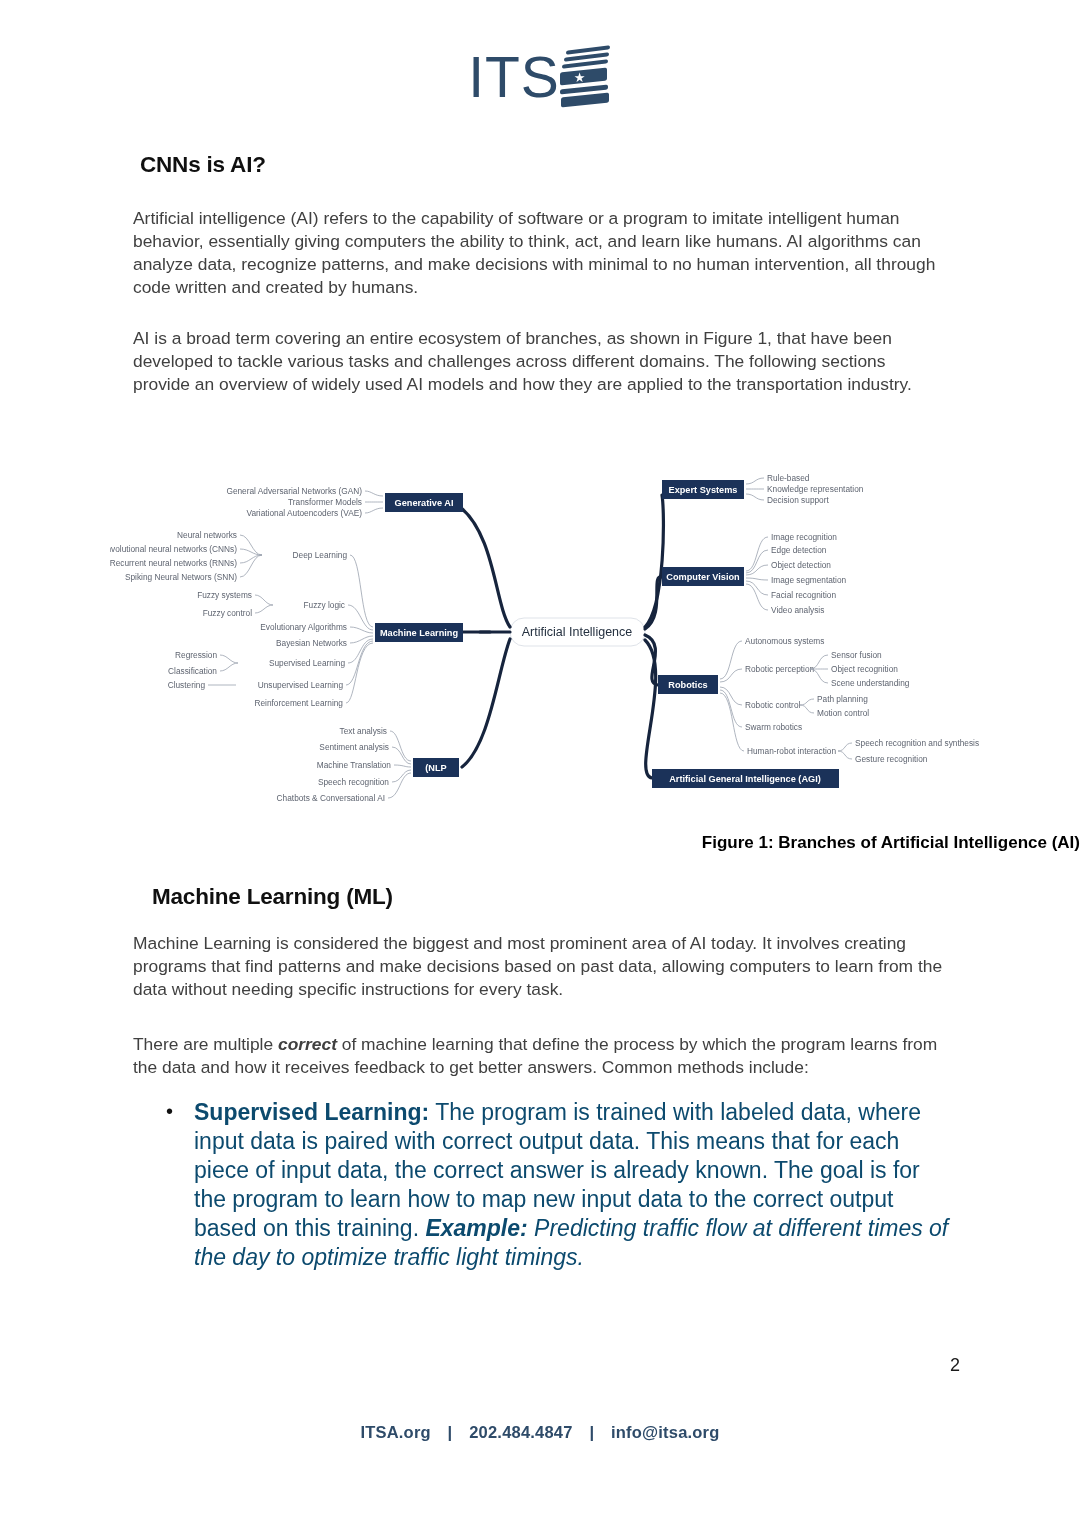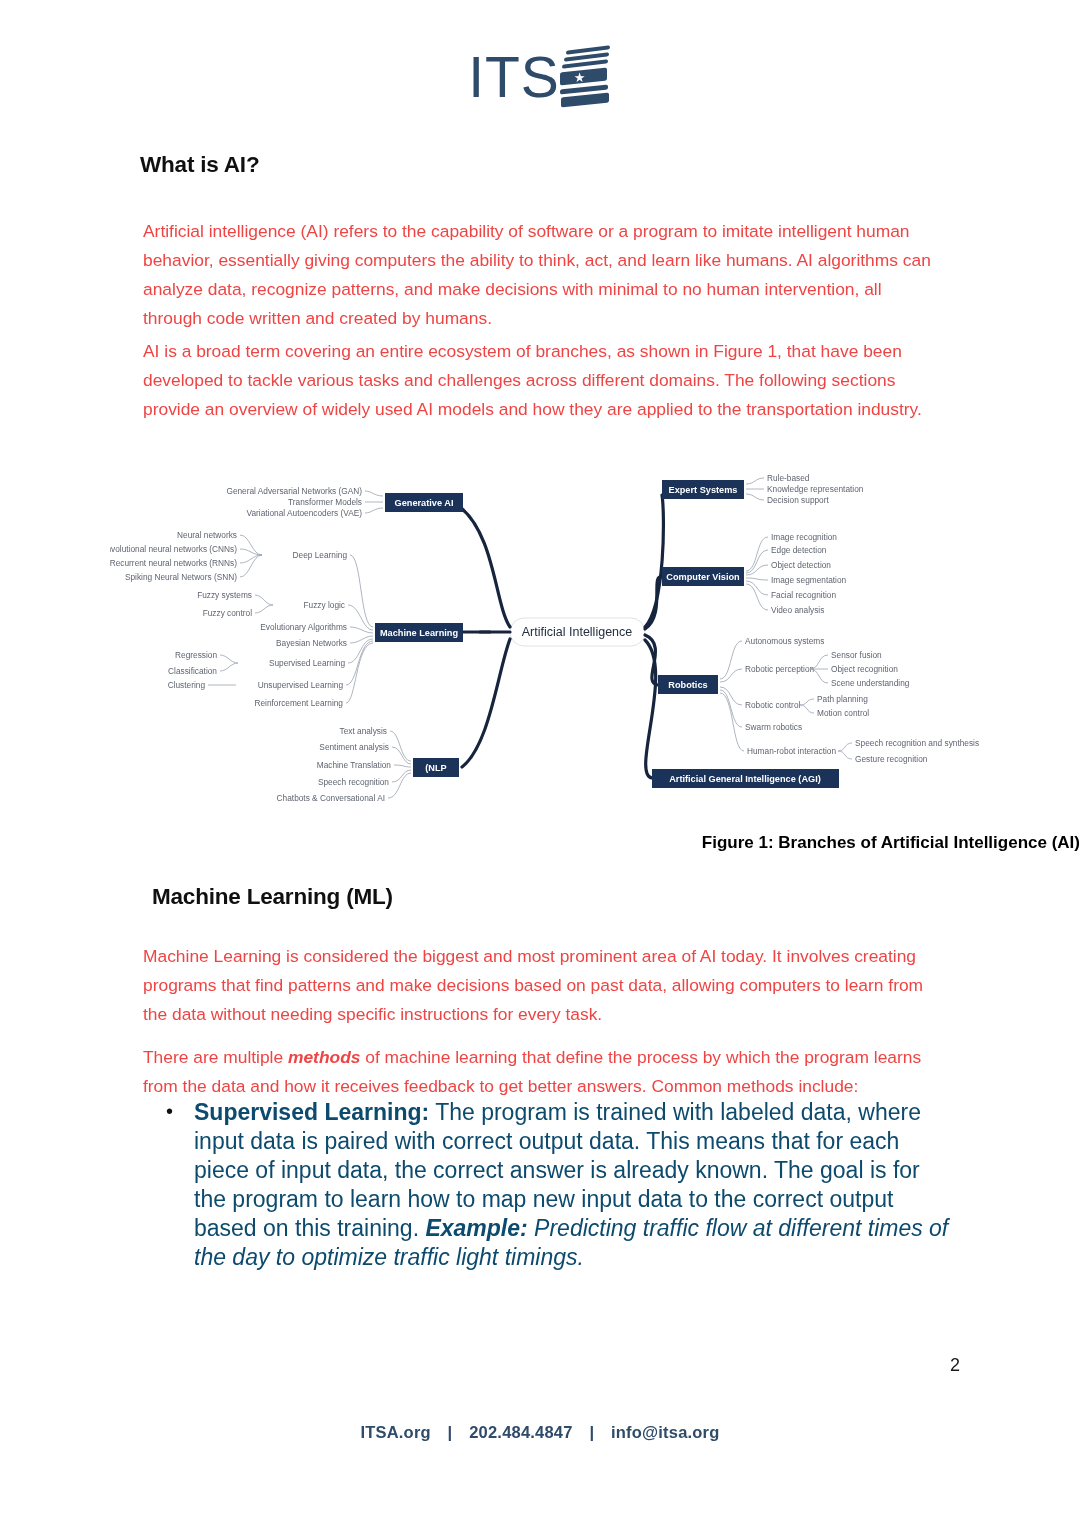--- a/index.html
+++ b/index.html
@@ -56,23 +56,23 @@
 
   h2.section {
     font-size: 22.5px;
     font-weight: 700;
     color: #101010;
     margin: 0;
     letter-spacing: -0.2px;
   }
   p.body {
     font-size: 17.4px;
-    line-height: 29px;
-    color: #ef4444;
-    margin: 17px;
+    line-height: 23px;
+    color: #404040;
+    margin: 7px;
     text-align: left;
   }
   .bullets { margin: 0; padding: 0; list-style: none; }
   .bullets li {
     position: relative;
     font-size: 23px;
     line-height: 29px;
     color: #0c4a6e;
     padding-left: 68px;
     margin-bottom: 16px;
@@ -124,21 +124,21 @@
       <span class="stripe s2"></span>
       <span class="stripe s3"></span>
     <span class="stripe s4"></span>
       <span class="stripe s5"></span>
       <span class="stripe s6"></span>
     <span class="star">★</span>
   </span>
 </div>
 
 <div class="content" style="top:152px;">
-  <h2 class="section" style="margin-left:14px;">What is AI?</h2>
+  <h2 class="section" style="margin-left:14px;">CNNs is AI?</h2>
 </div>
 <div class="content" style="top:200px;">
   <p class="body">Artificial intelligence (AI) refers to the capability of software or a program to imitate intelligent human behavior, essentially giving computers the ability to think, act, and learn like humans. AI algorithms can analyze data, recognize patterns, and make decisions with minimal to no human intervention, all through code written and created by humans.</p>
 </div>
 <div class="content" style="top:320px;">
   <p class="body">AI is a broad term covering an entire ecosystem of branches, as shown in Figure 1, that have been developed to tackle various tasks and challenges across different domains. The following sections provide an overview of widely used AI models and how they are applied to the transportation industry.</p>
 </div>
 
 <div id="figure-wrap">
 <svg width="880" height="350" viewBox="0 0 880 350" xmlns="http://www.w3.org/2000/svg">
@@ -298,21 +298,21 @@
 <div id="figure-caption">Figure 1: Branches of Artificial Intelligence (AI)</div>
 
 <div class="content" style="top:884px;">
   <h2 class="section" style="margin-left:26px;">Machine Learning (ML)</h2>
 </div>
 <div class="content" style="top:925px;">
   <p class="body">Machine Learning is considered the biggest and most prominent area of AI today. It involves creating programs that find patterns and make decisions based on past data, allowing computers to learn from the data without needing specific instructions for every task.</p>
 </div>
 
 <div class="content" style="top:1026px;">
-  <p class="body"><span>There are multiple </span><b><i>methods</i></b><span> of machine learning that define the process by which the program learns from the data and how it receives feedback to get better answers. Common methods include:</span></p>
+  <p class="body"><span>There are multiple </span><b><i>correct</i></b><span> of machine learning that define the process by which the program learns from the data and how it receives feedback to get better answers. Common methods include:</span></p>
 </div>
 
 <div class="content" style="top:1098px;">
   <ul class="bullets">
     <li>
       <b>Supervised Learning:</b><span> The program is trained with labeled data, where input data is paired with correct output data. This means that for each piece of input data, the correct answer is already known. The goal is for the program to learn how to map new input data to the correct output based on this training. </span><b><i>Example:</i></b><i> Predicting traffic flow at different times of the day to optimize traffic light timings.</i>
     </li>
   </ul>
 </div>
 

